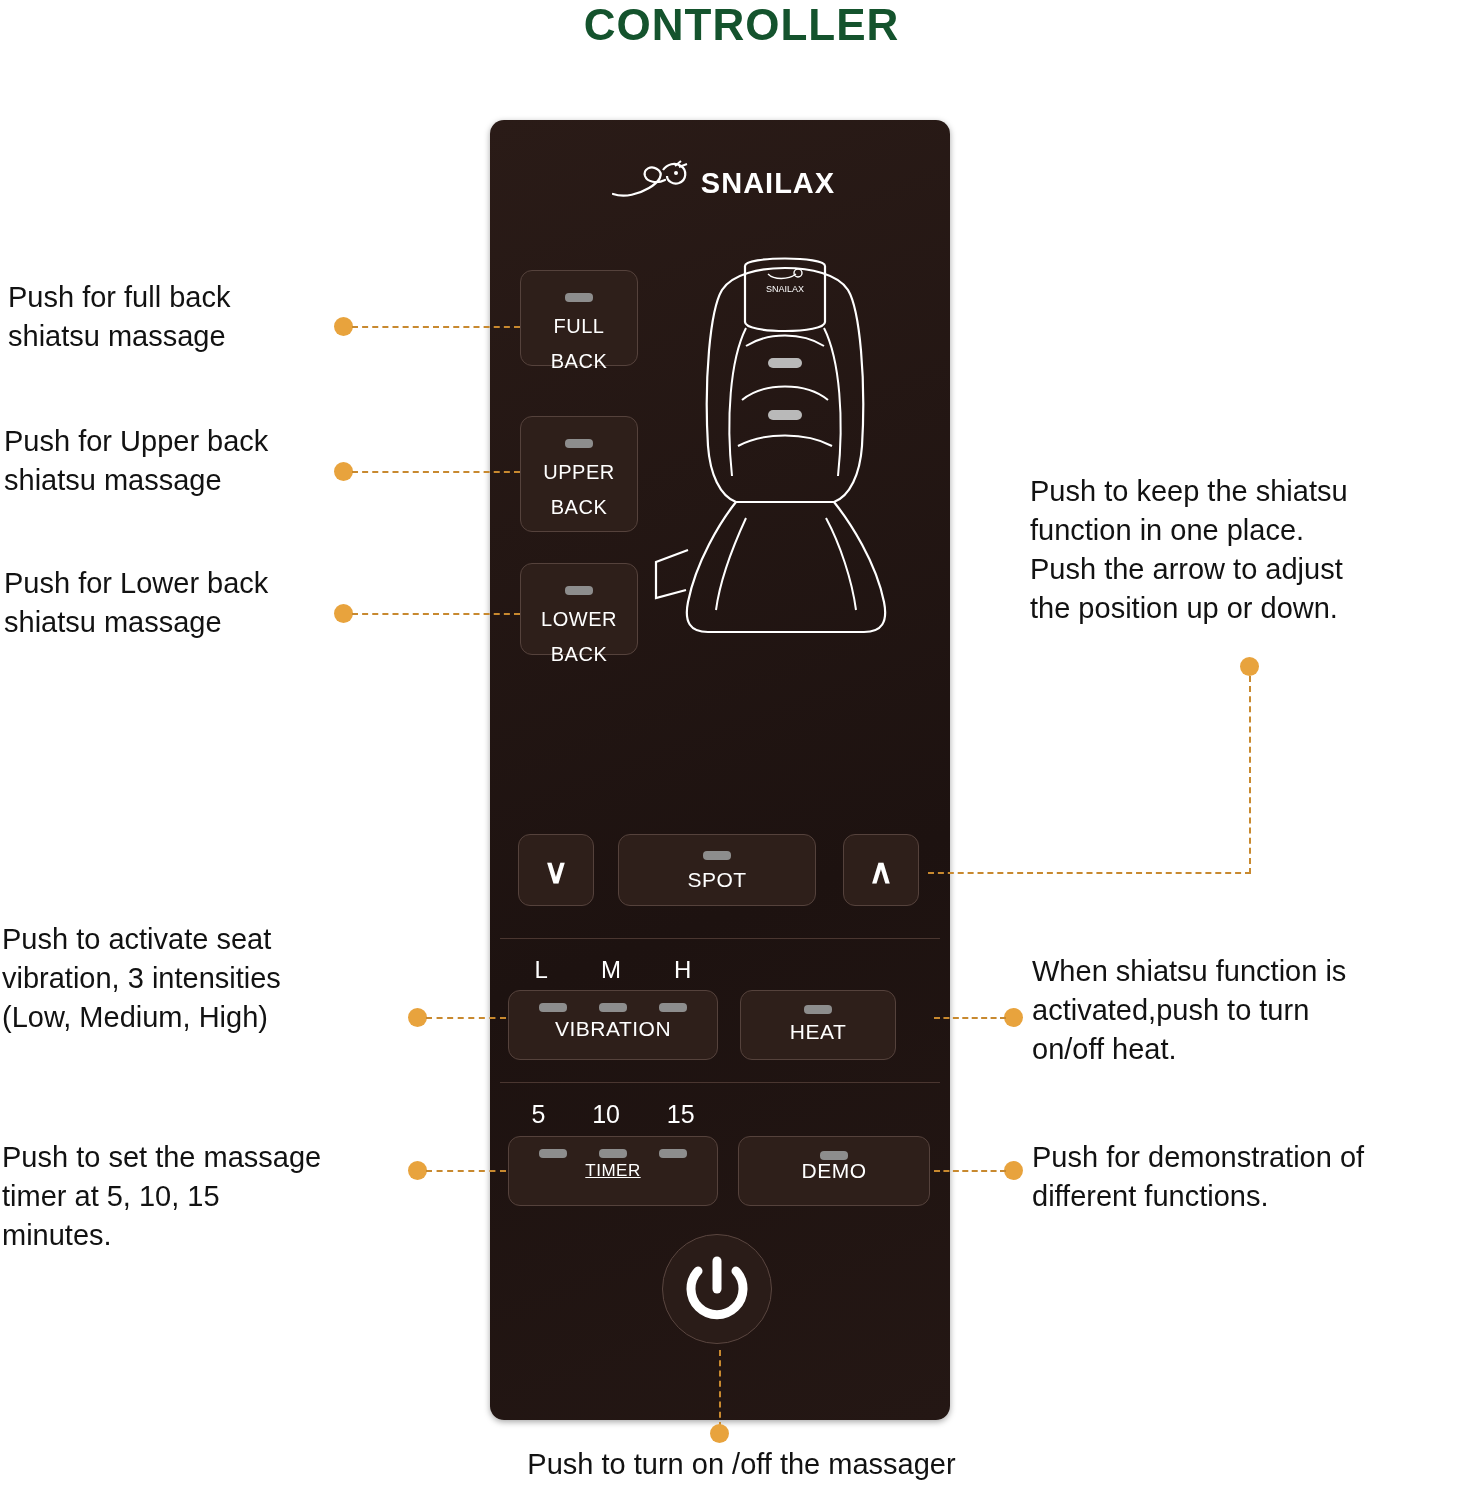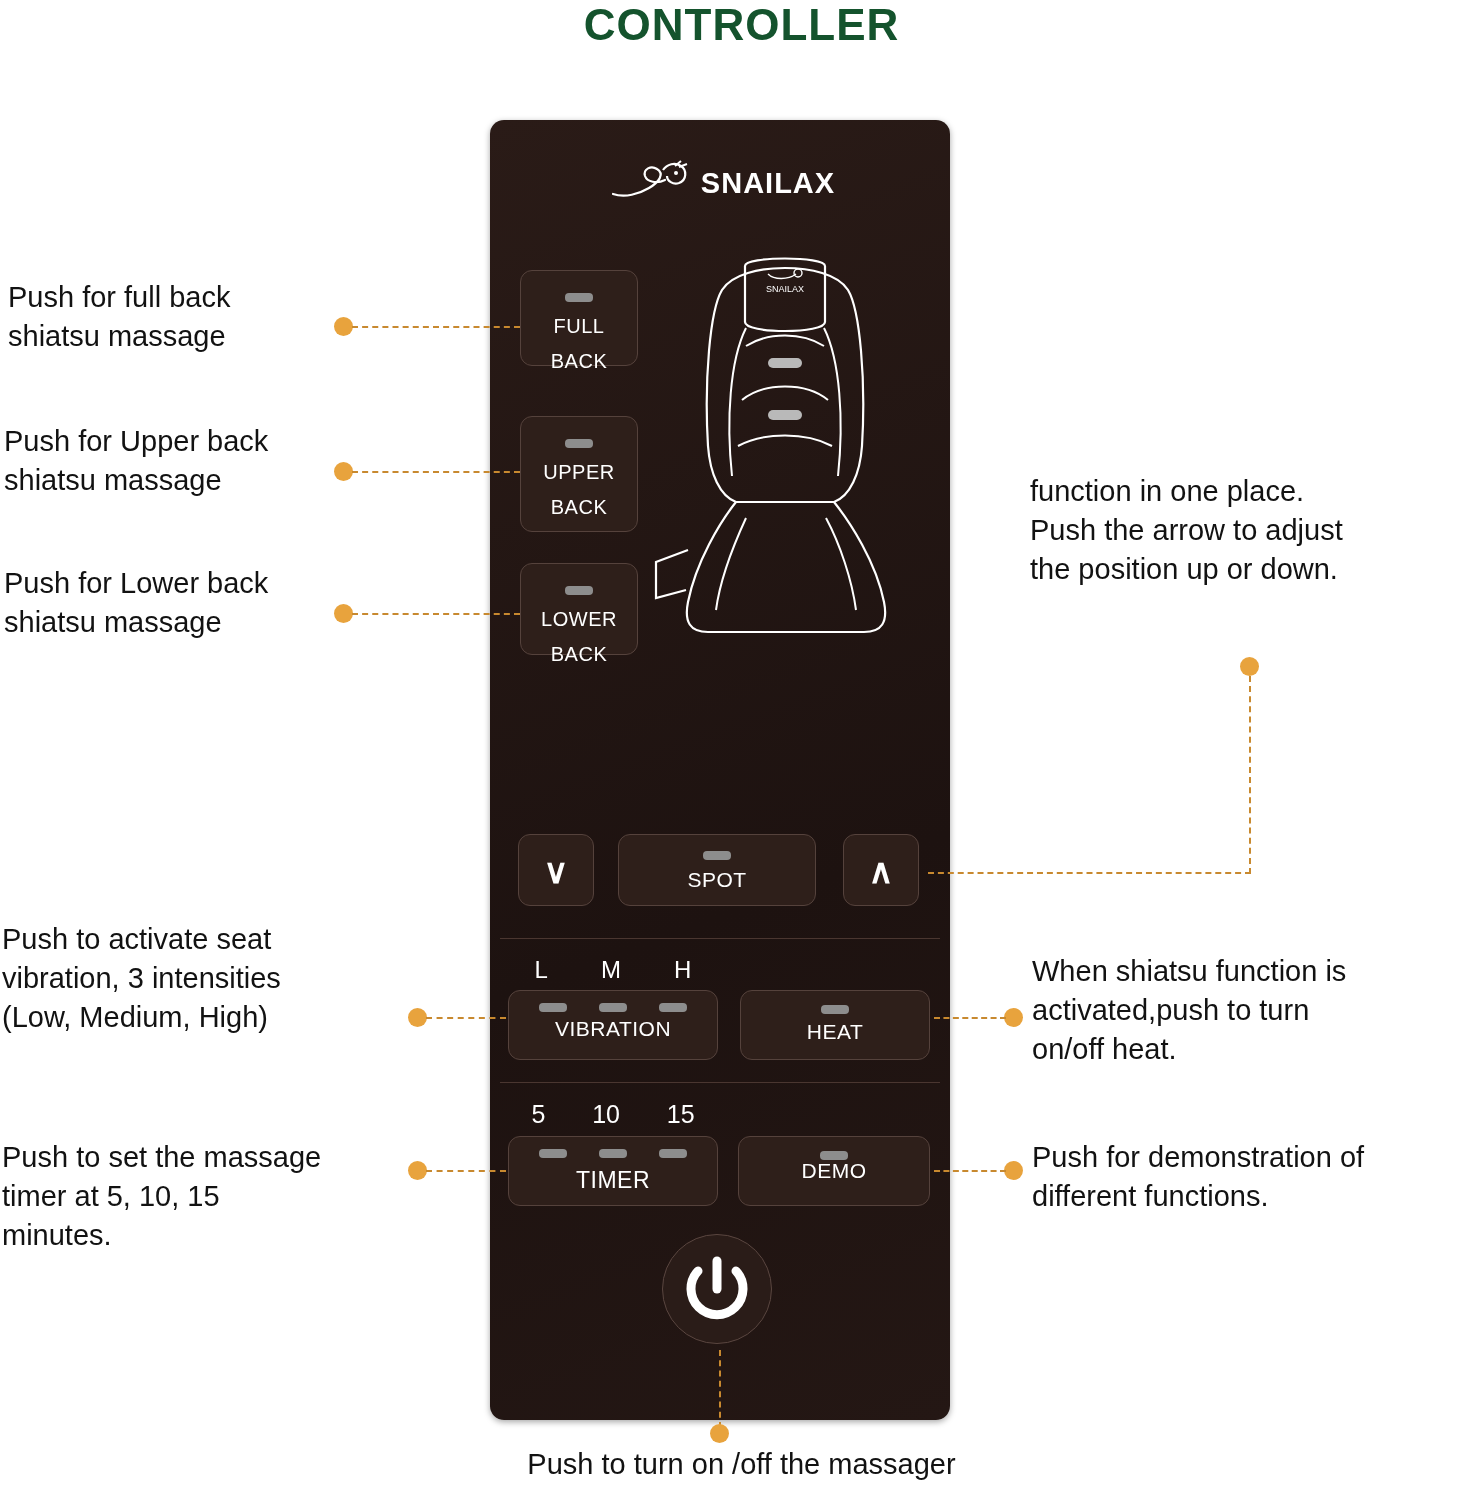--- a/index.html
+++ b/index.html
@@ -125,33 +125,33 @@
   
   #vib-letters {
     position: absolute;
     left: 18px; top: 836px; width: 210px;
     display: flex; justify-content: space-around;
     color: #fff; font-size: 24px;
   }
   #btn-vibration { left: 18px;  top: 870px; width: 210px; height: 70px; }
   #btn-vibration .leds { display:flex; justify-content: space-around; padding: 12px 14px 0 14px; }
   #btn-vibration .lbl { margin-top: 6px; font-size: 21px; }
-  #btn-heat { left: 250px; top: 870px; width: 190px; height: 70px; padding-top: 14px; }
+  #btn-heat { left: 250px; top: 870px; width: 156px; height: 70px; padding-top: 14px; }
   #btn-heat .lbl { margin-top: 7px; font-size: 21px; }
 
   
   #timer-numbers {
     position: absolute;
     left: 18px; top: 980px; width: 210px;
     display: flex; justify-content: space-around;
     color: #fff; font-size: 25px;
   }
   #btn-timer { left: 18px; top: 1016px; width: 210px; height: 70px; }
   #btn-timer .leds { display:flex; justify-content: space-around; padding: 12px 14px 0 14px; }
-  #btn-timer .lbl { margin-top: 10px; font-size: 23px; }
+  #btn-timer .lbl { margin-top: 4px; font-size: 17px; text-decoration: underline; }
   #btn-demo { left: 248px; top: 1016px; width: 192px; height: 70px; padding-top: 14px; }
   #btn-demo .lbl { margin-top: 0; font-size: 21px; }
 
   
   #btn-power {
     position: absolute;
     left: 172px; top: 1114px;
     width: 108px; height: 108px;
     border-radius: 50%;
     border: 1px solid #5a4640;
@@ -360,20 +360,21 @@
 
 <div class="ann left" style="left: 2px; top: 1138px; width: 410px;">
   <div>Push to set the massage</div>
   <div>timer at 5, 10, 15</div>
   <div>minutes.</div>
 </div>
 <div class="dot" style="left: 408px; top: 1161px;"></div>
 <div class="lead" style="left: 426px; top: 1170px; width: 80px;"></div>
 
 <div class="ann right" style="left: 1030px; top: 472px; width: 450px;">
+  <div>Push to keep the shiatsu</div>
   <div>function in one place.</div>
   <div>Push the arrow to adjust</div>
   <div>the position up or down.</div>
 </div>
 <div class="dot" style="left: 1240px; top: 657px;"></div>
 <div class="lead vert" style="left: 1249px; top: 676px; height: 198px;"></div>
 <div class="lead" style="left: 928px; top: 872px; width: 323px;"></div>
 
 <div class="ann right" style="left: 1032px; top: 952px; width: 450px;">
   <div>When shiatsu function is</div>

